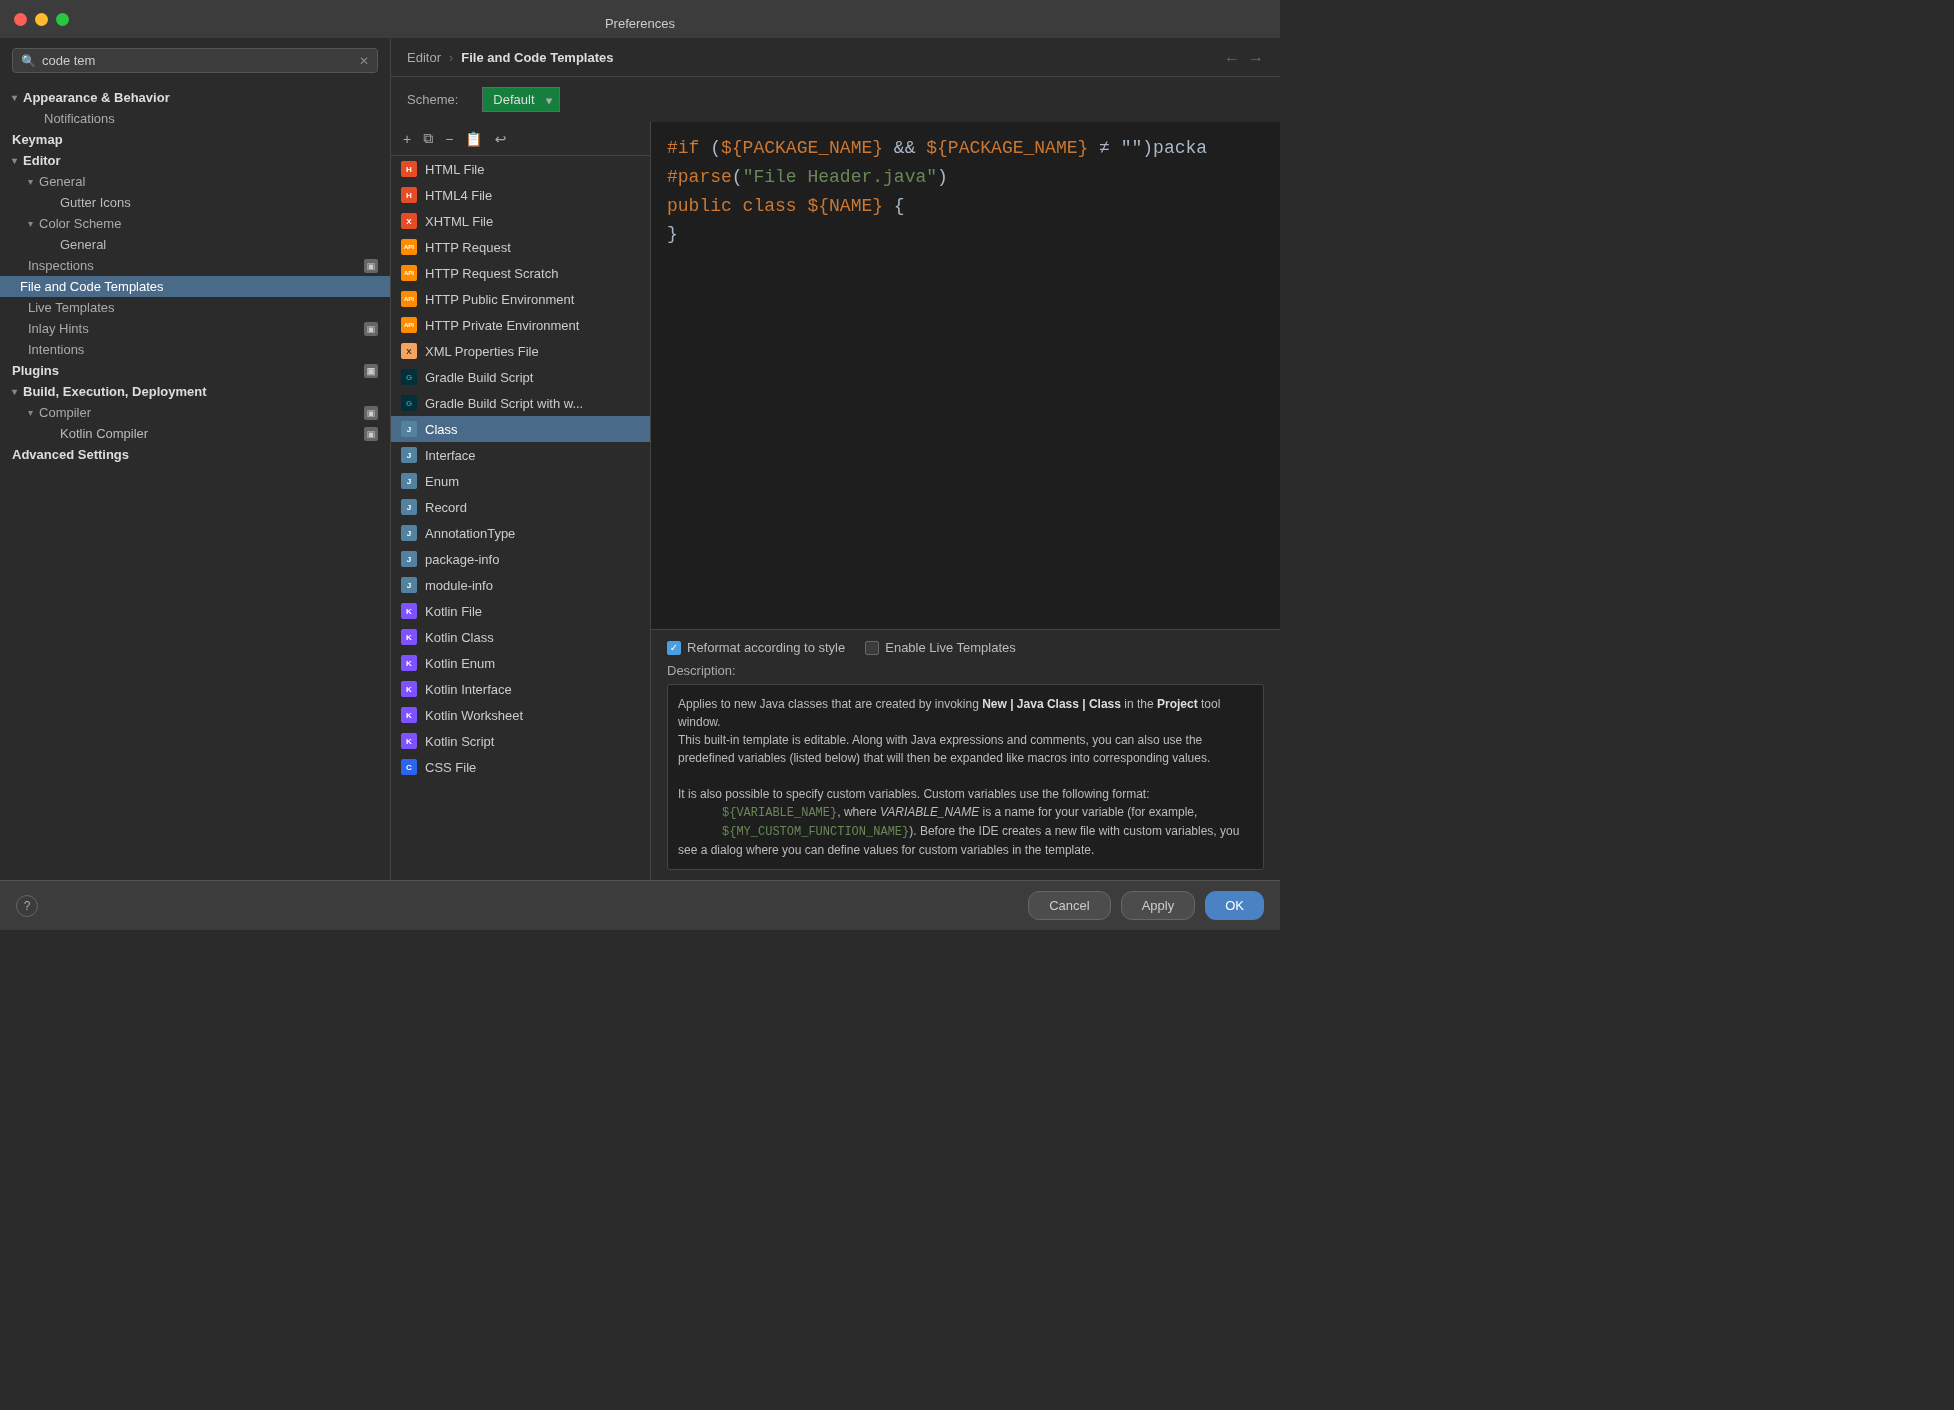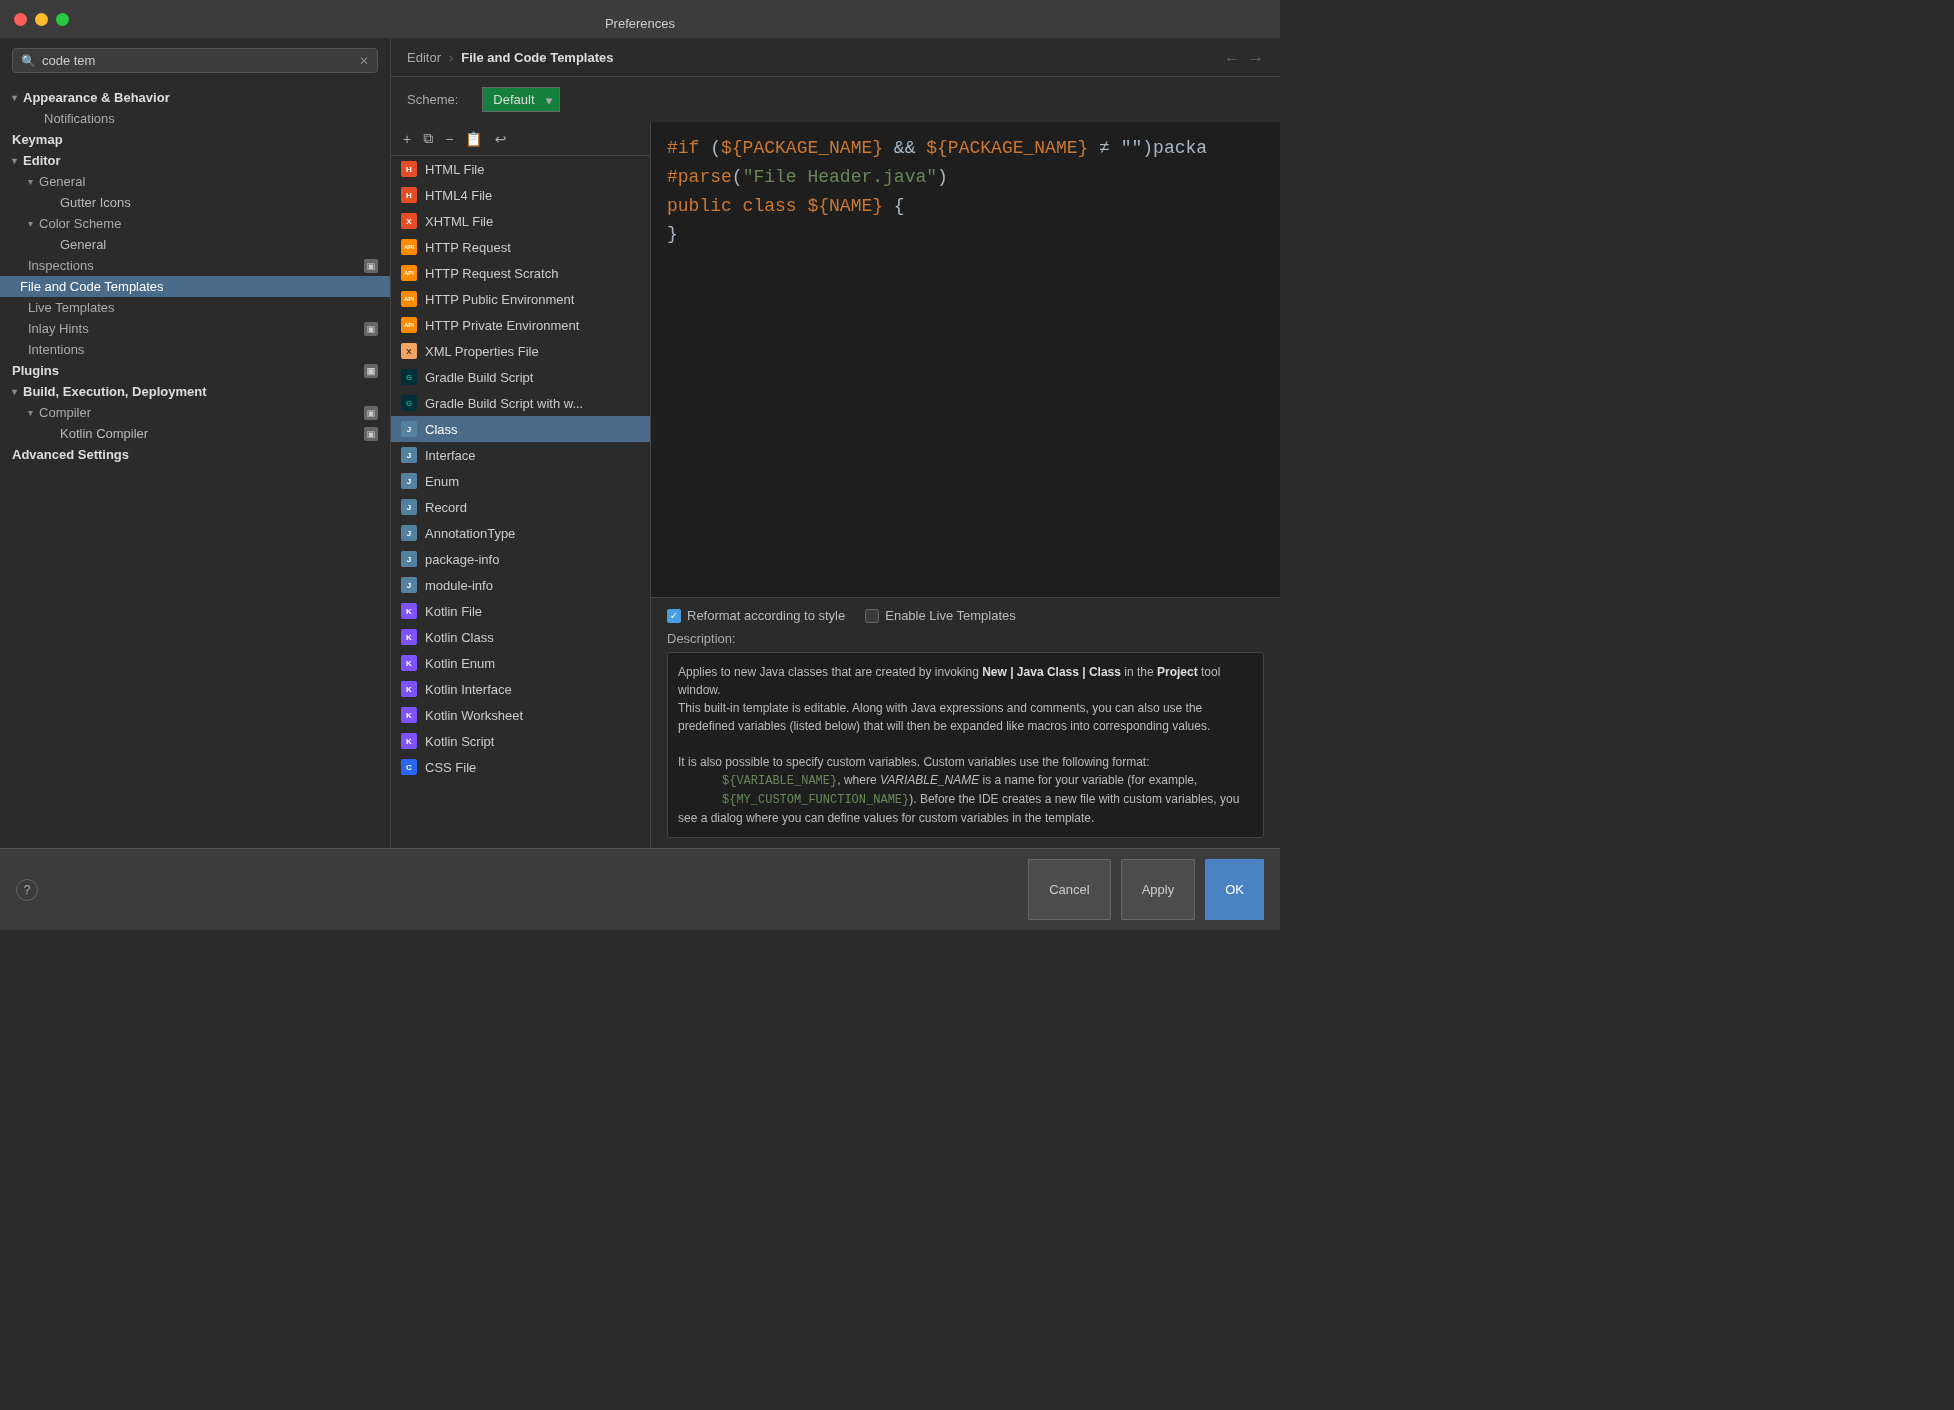--- a/index.html
+++ b/index.html
@@ -353,22 +353,22 @@
       background: transparent;
       color: #aaaaaa;
       cursor: pointer;
       font-size: 12px;
       display: flex;
       align-items: center;
       justify-content: center;
     }
     .footer-buttons { display: flex; gap: 10px; }
     .btn {
-      padding: 22px 20px;
-      border-radius: 1px;
+      padding: 6px 20px;
+      border-radius: 11px;
       border: none;
       cursor: pointer;
       font-size: 13px;
     }
     .btn-cancel { background: #4c4c4c; color: #cccccc; border: 1px solid #666; }
     .btn-apply { background: #4c4c4c; color: #cccccc; border: 1px solid #666; }
     .btn-ok { background: #4a82c4; color: white; }
 
     .sidebar-tree::-webkit-scrollbar { width: 6px; }
     .sidebar-tree::-webkit-scrollbar-track { background: #2b2b2b; }

